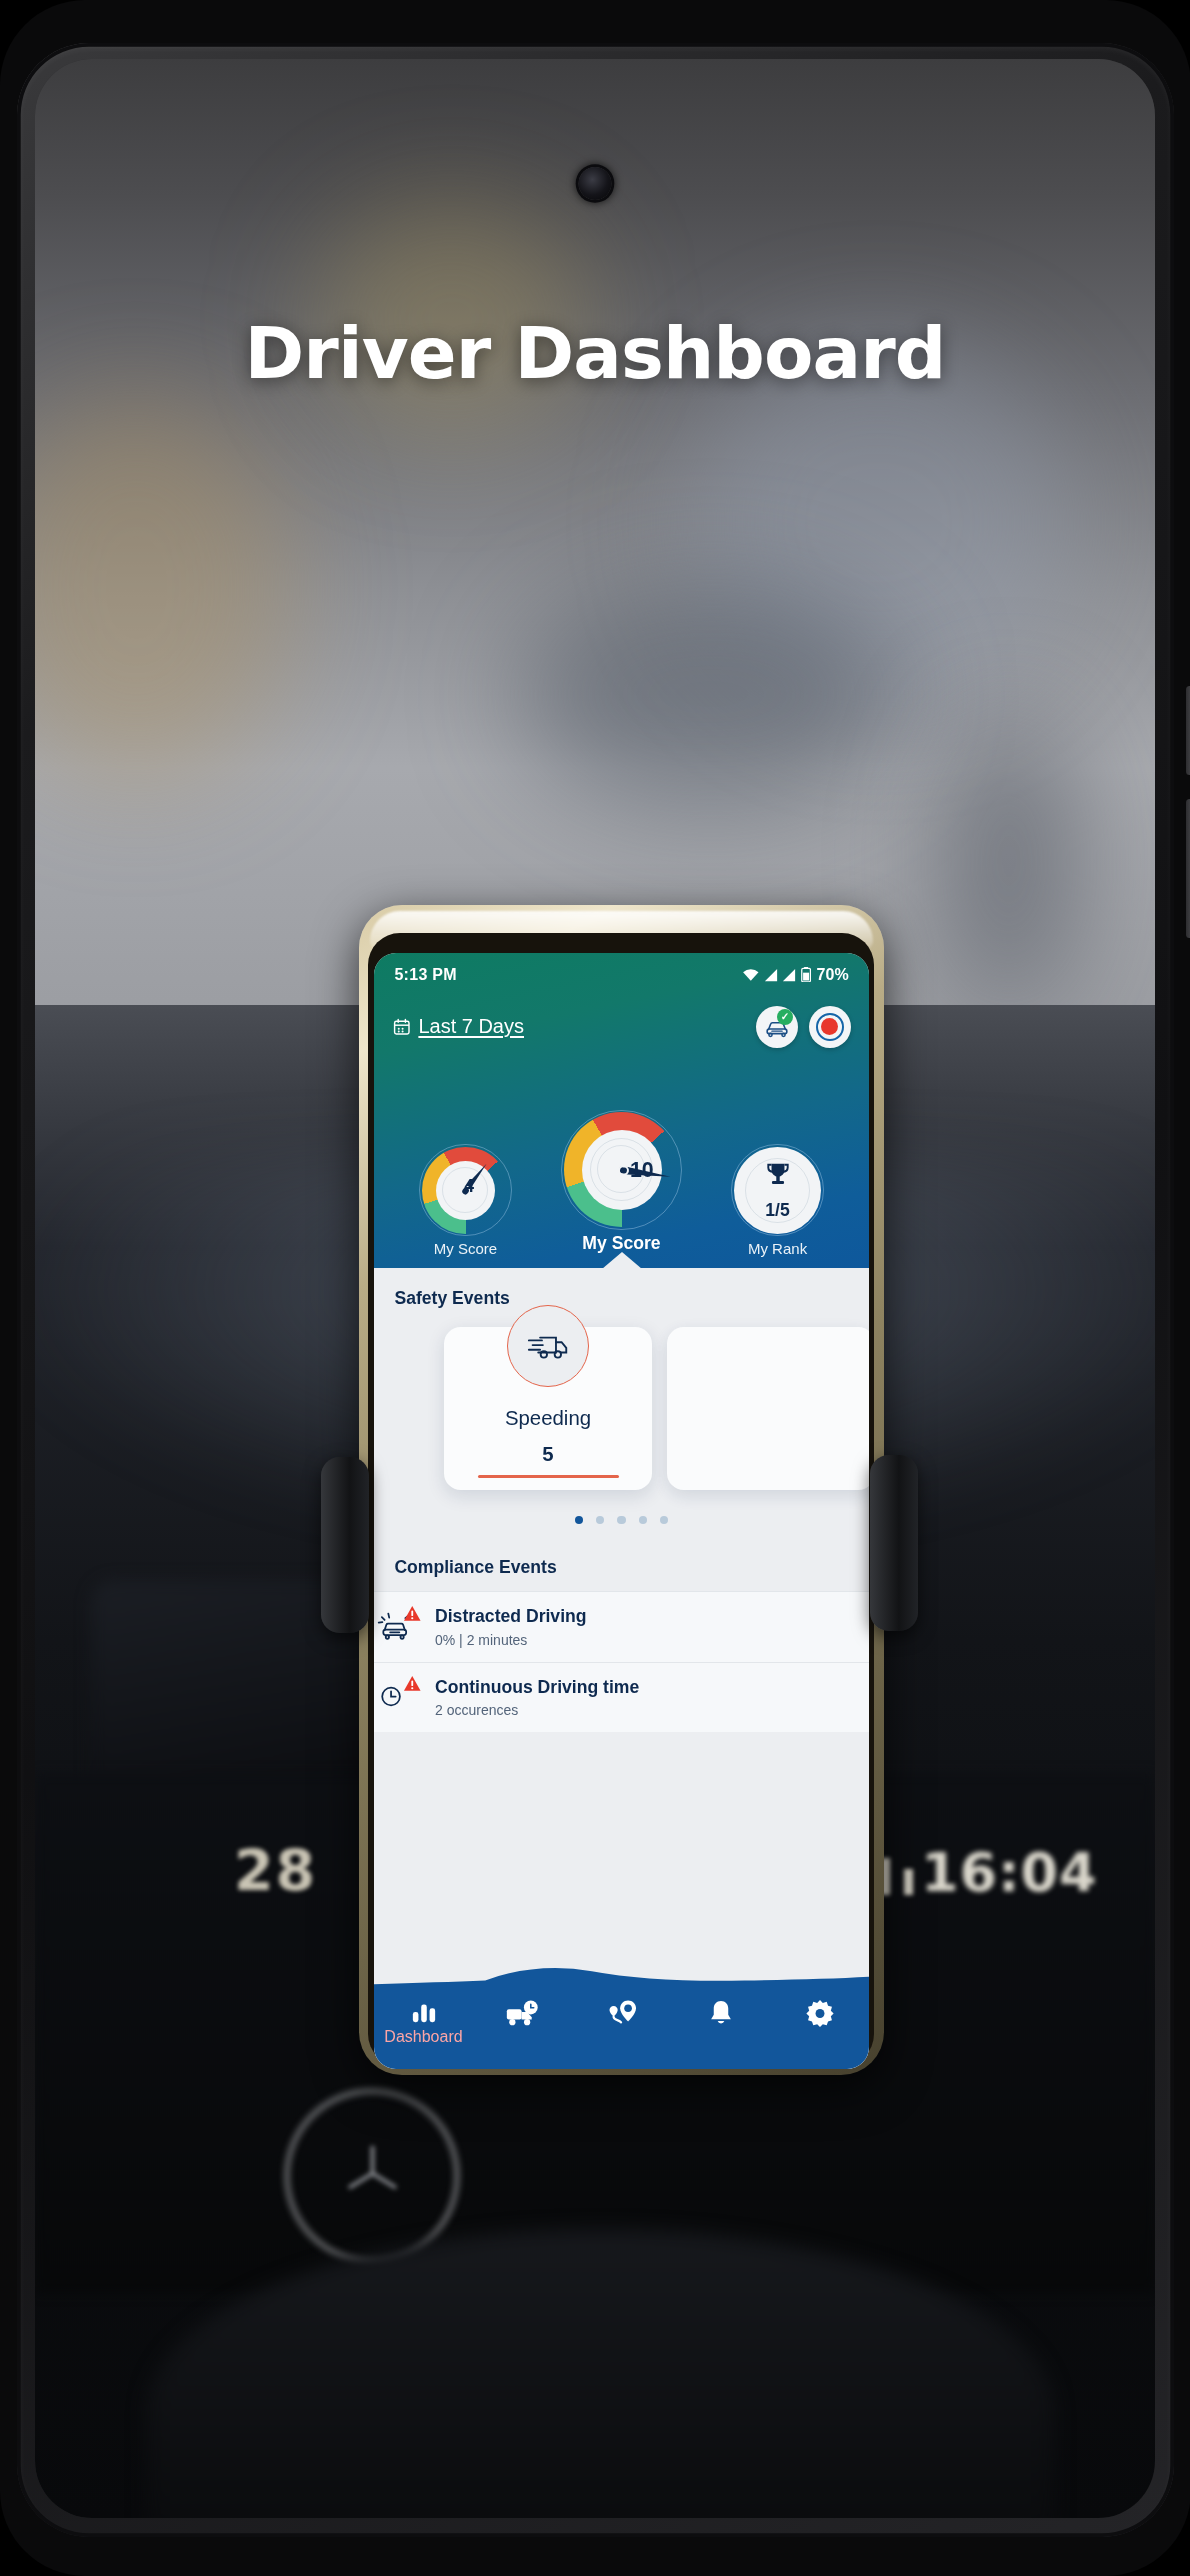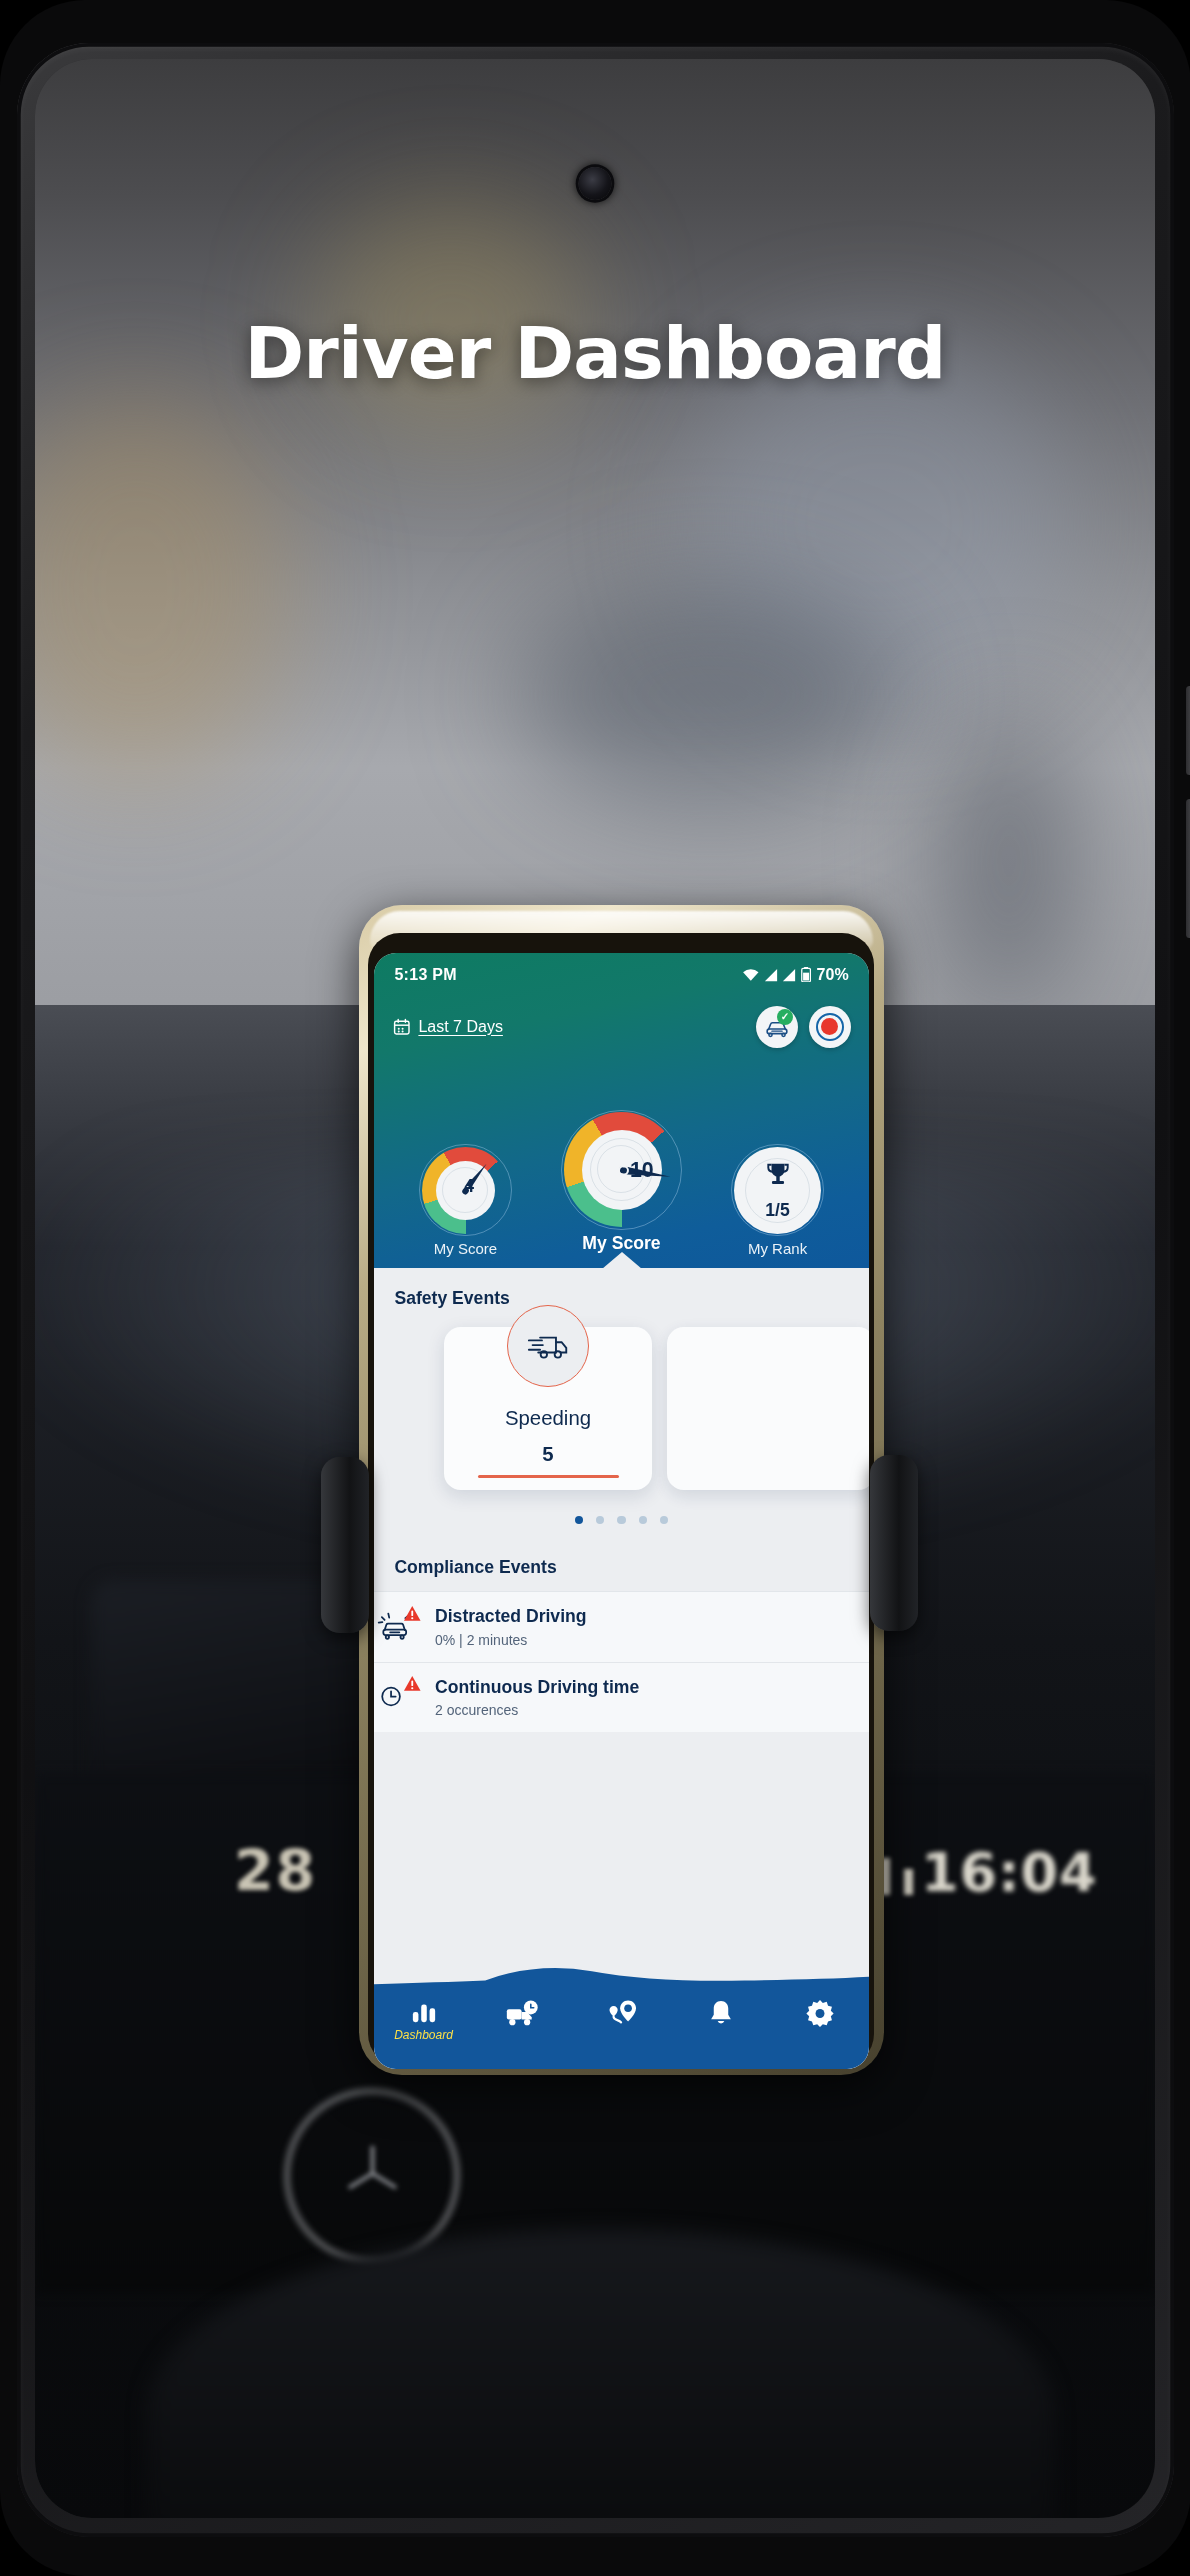--- a/index.html
+++ b/index.html
@@ -138,21 +138,21 @@
   #status-right{ display:flex; align-items:center; gap:4.6px; }
   .svg-ico{ display:block; }
   #battery-pct{ font-size:16px; font-weight:600; margin-left:0.9px; }
 
   #daterow{
     position:absolute; left:0; top:45px; width:100%; height:57px;
     display:flex; align-items:center; padding:0 18.5px;
   }
   #date-pill{ display:flex; align-items:center; gap:8.3px; }
   #date-label{
-    color:#fff; font-size:16px; font-weight:500;
+    color:#fff; font-size:20px; font-weight:500;
     text-decoration:underline; text-underline-offset:2.8px;
   }
   #header-actions{ margin-left:auto; display:flex; align-items:center; gap:11px; }
   .round-btn{
     width:42px; height:42px; border-radius:50%; background:#f3f5f7;
     display:flex; align-items:center; justify-content:center; position:relative;
     box-shadow:0 1.9px 5.6px rgba(0,0,0,.2);
   }
   #veh-check-badge{
     position:absolute; right:4.6px; top:3.7px; width:16px; height:16px; border-radius:50%;
@@ -259,21 +259,21 @@
   
   #bottom-nav{
     position:absolute; left:0; bottom:0; width:495px; height:109px;
   }
   #nav-wave{ position:absolute; left:0; top:0; width:495px; height:39px; display:block; }
   #nav-body{
     position:absolute; left:0; top:32px; width:495px; bottom:0; background:#12569b;
     display:flex; align-items:flex-start; justify-content:space-around; padding-top:7.4px;
   }
   .nav-item{ display:flex; flex-direction:column; align-items:center; width:85px; }
-  .nav-label{ color:#fde047; font-size:12px; margin-top:2.8px;font-style:italic; }
+  .nav-label{ color:#fca5a5; font-size:16px; margin-top:2.8px; }
 </style>
 </head>
 <body>
 
 <div id="outer-device">
   <div id="device-bezel"></div>
 
   <div class="side-btn" style="top:686px;height:89px;"></div>
   <div class="side-btn" style="top:799px;height:139px;"></div>
 

